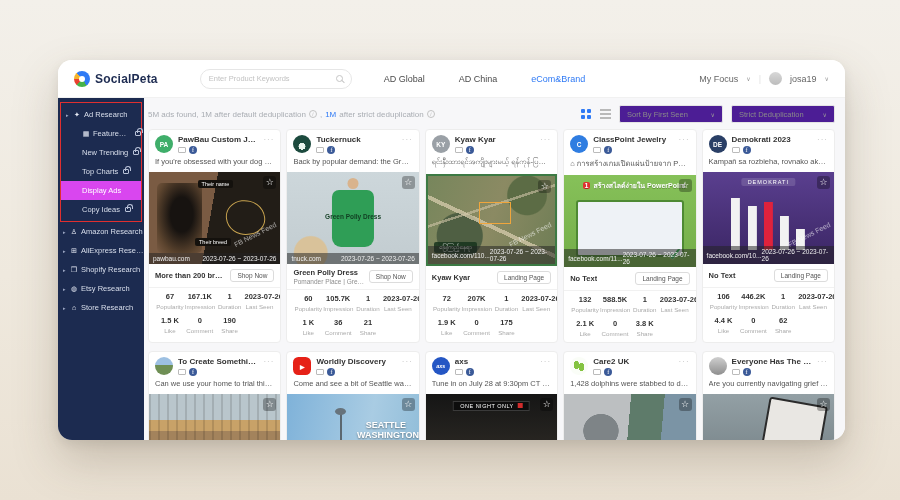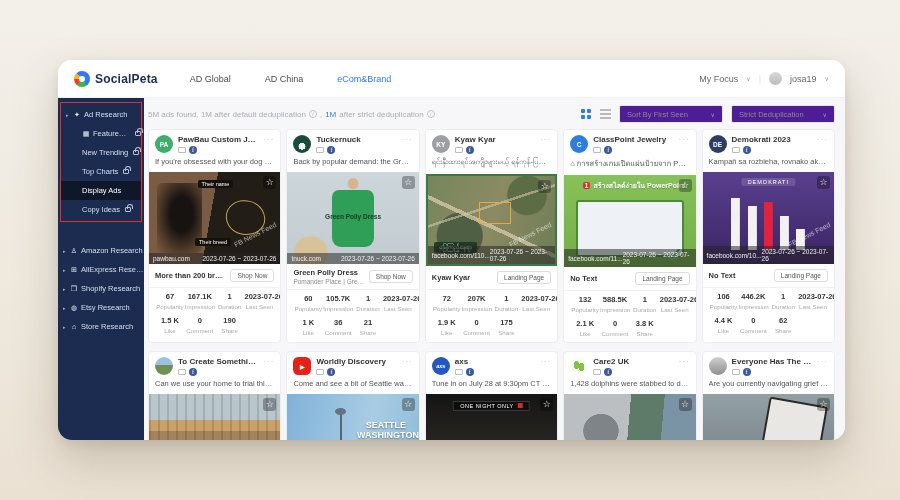--- a/index.html
+++ b/index.html
@@ -33,27 +33,27 @@
   .hdr-right { margin-left:auto; display:flex; align-items:center; gap:8px; font-size:9px; color:#666; }
   .chev { font-size:6px; color:#999; }
   .hdr-sep { color:#e3e3e3; }
   .user-avatar { width:13px; height:13px; border-radius:50%; background:linear-gradient(#d8d8d8,#bcbcbc); }
 
   
   .bodywrap { display:flex; height:342px; }
 
   
   .sidebar { width:86px; background:#1c2b50; flex:none; padding-top:3px; display:flex; flex-direction:column; }
-  .ad-group { border:1px solid #e02f2f; margin:1px 2px 19px 2px; padding:2px 0; }
+  .ad-group { border:1px solid #e02f2f; margin:1px 2px 0 2px; padding:2px 0; }
   .side-item { height:19px; display:flex; align-items:center; gap:3px; padding-left:5px;
     font-size:7.5px; color:#d9dfec; cursor:pointer; white-space:nowrap; }
   .side-item .caret { font-size:5px; color:#9aa6c2; width:4px; flex:none; }
   .side-item .sicon { font-size:7px; color:#e8ecf6; width:8px; text-align:center; flex:none; }
   .side-item.sub { padding-left:14px; }
-  .side-item.active { background:#0f172a; color:#fff; }
+  .side-item.active { background:#d946ef; color:#fff; }
   .side-item .slabel { overflow:hidden; text-overflow:ellipsis; }
   .lockbox { display:none; width:6px; height:5px; border:1px solid #b9c2d8; border-radius:1px;
     position:relative; margin-left:2px; flex:none; }
   .lockbox.lock { display:inline-block; }
   .lockbox.lock::before { content:''; position:absolute; top:-4px; left:1px; width:4px; height:4px;
     border:1px solid #b9c2d8; border-bottom:none; border-radius:3px 3px 0 0; }
 
   
   .main { flex:1; background:#f7f7f9; padding:6px 10px 0 4px; overflow:hidden; }
   .toolbar { display:flex; align-items:center; justify-content:space-between; height:20px; }
@@ -195,20 +195,24 @@
 </style>
 </head>
 <body>
 
 <div class="window">
 
   <div class="tophdr">
     <div class="logo">
       <span class="logo-pie"></span>
       <span class="logo-text">SocialPeta</span>
+    </div>
+    <div class="search">
+      <input placeholder="Enter Product Keywords" style="">
+      <span class="mag"></span>
     </div>
     <div class="topnav">
 
         <span class="nav-item">AD Global</span>
 
         <span class="nav-item">AD China</span>
 
         <span class="nav-item active">eCom&amp;Brand</span>
       </div>
     <div class="hdr-right">

